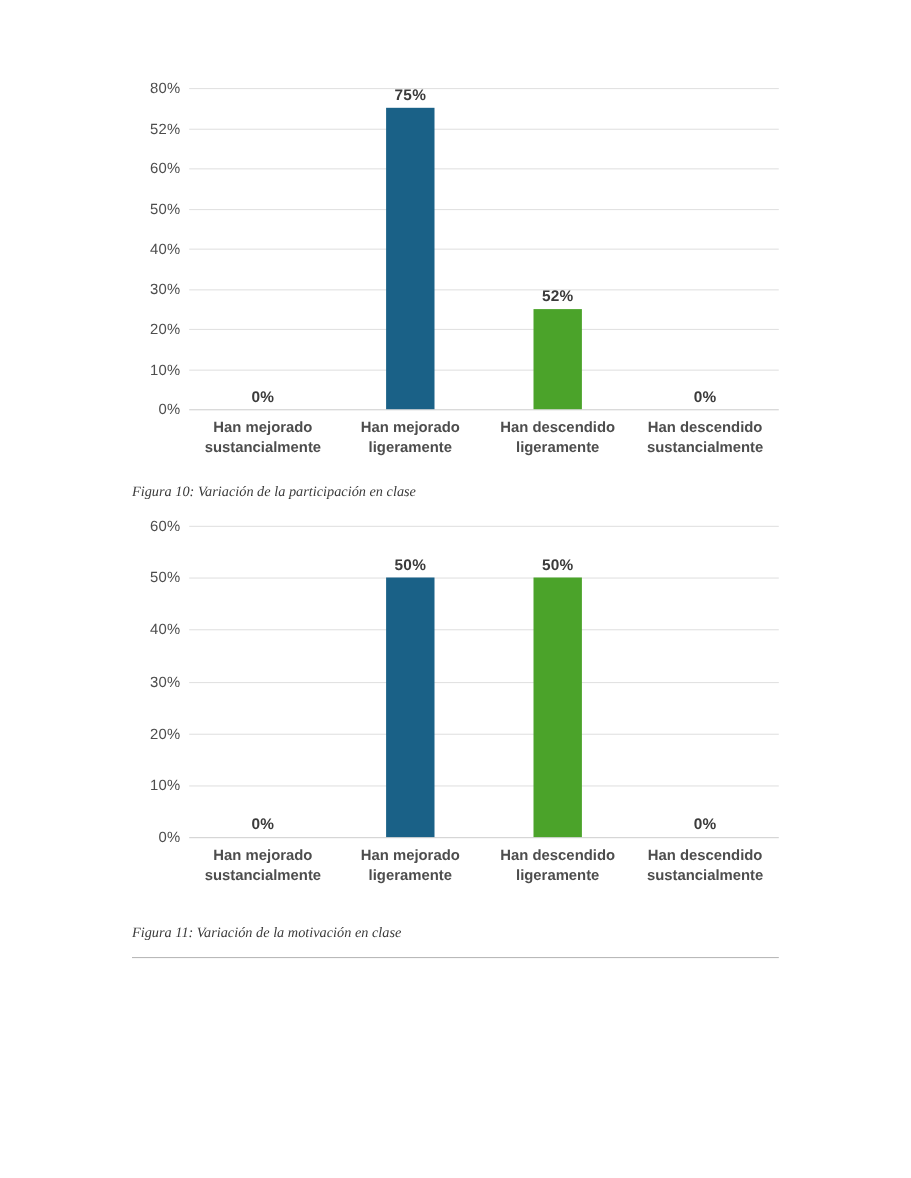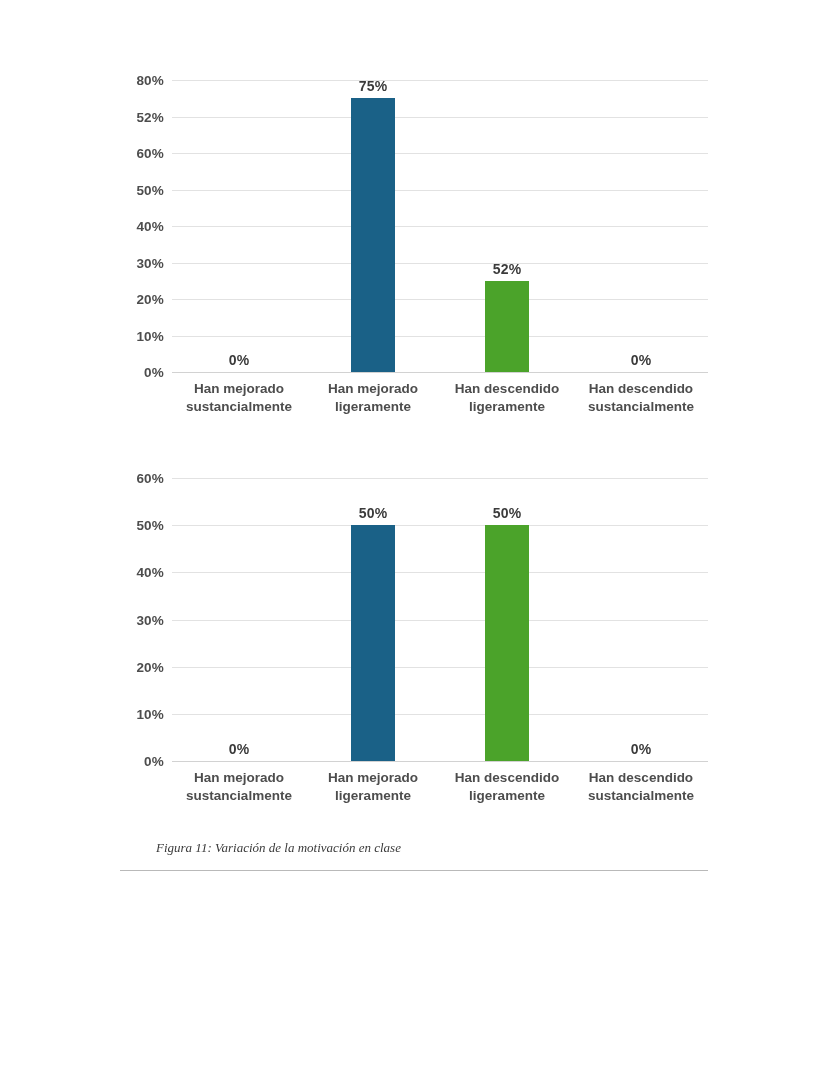--- a/index.html
+++ b/index.html
@@ -46,21 +46,21 @@
     background: #d2d2d2;
   }
 
   .ytick {
     position: absolute;
     right: 100%;
     margin-right: 8px;
     transform: translateY(-50%);
     white-space: nowrap;
     font-size: 13.5px;
-    font-weight: bold;
+    font-weight: normal;
     color: #4d4d4d;
     letter-spacing: .2px;
   }
 
   .bar {
     position: absolute;
     bottom: 0;
   }
   .bar.blue  { background: #1a6187; }
   .bar.green { background: #4ba32a; }
@@ -167,20 +167,21 @@
           <div>Han descendido</div>
           <div>ligeramente</div>
         </div>
         <div class="cat-label" style="left: 521px; top: 0px;">
           <div>Han descendido</div>
           <div>sustancialmente</div>
         </div>
       </div>
   </div>
 
+  <div class="caption" style="top:439px;">Figura 10: Variación de la participación en clase</div>
 
   <div class="chart" id="chart2" style="top:478px;">
     <div class="plot" id="plot2" style="height:283px;">
         <div class="gridline baseline" style="top: 283px;"></div>
         <div class="ytick" style="top: 283px;">0%</div>
         <div class="gridline" style="top: 235.833px;"></div>
         <div class="ytick" style="top: 235.833px;">10%</div>
         <div class="gridline" style="top: 188.667px;"></div>
         <div class="ytick" style="top: 188.667px;">20%</div>
         <div class="gridline" style="top: 141.5px;"></div>
@@ -211,18 +212,18 @@
           <div>Han descendido</div>
           <div>ligeramente</div>
         </div>
         <div class="cat-label" style="left: 521px; top: 0px;">
           <div>Han descendido</div>
           <div>sustancialmente</div>
         </div>
       </div>
   </div>
 
-  <div class="caption" style="top:840px;margin-left:36px;">Figura 11: Variación de la motivación en clase</div>
+  <div class="caption" style="top:840px;">Figura 11: Variación de la motivación en clase</div>
 
   <div class="hrule" style="top:870px;"></div>
 
 
 </div>
 
 </body></html>

